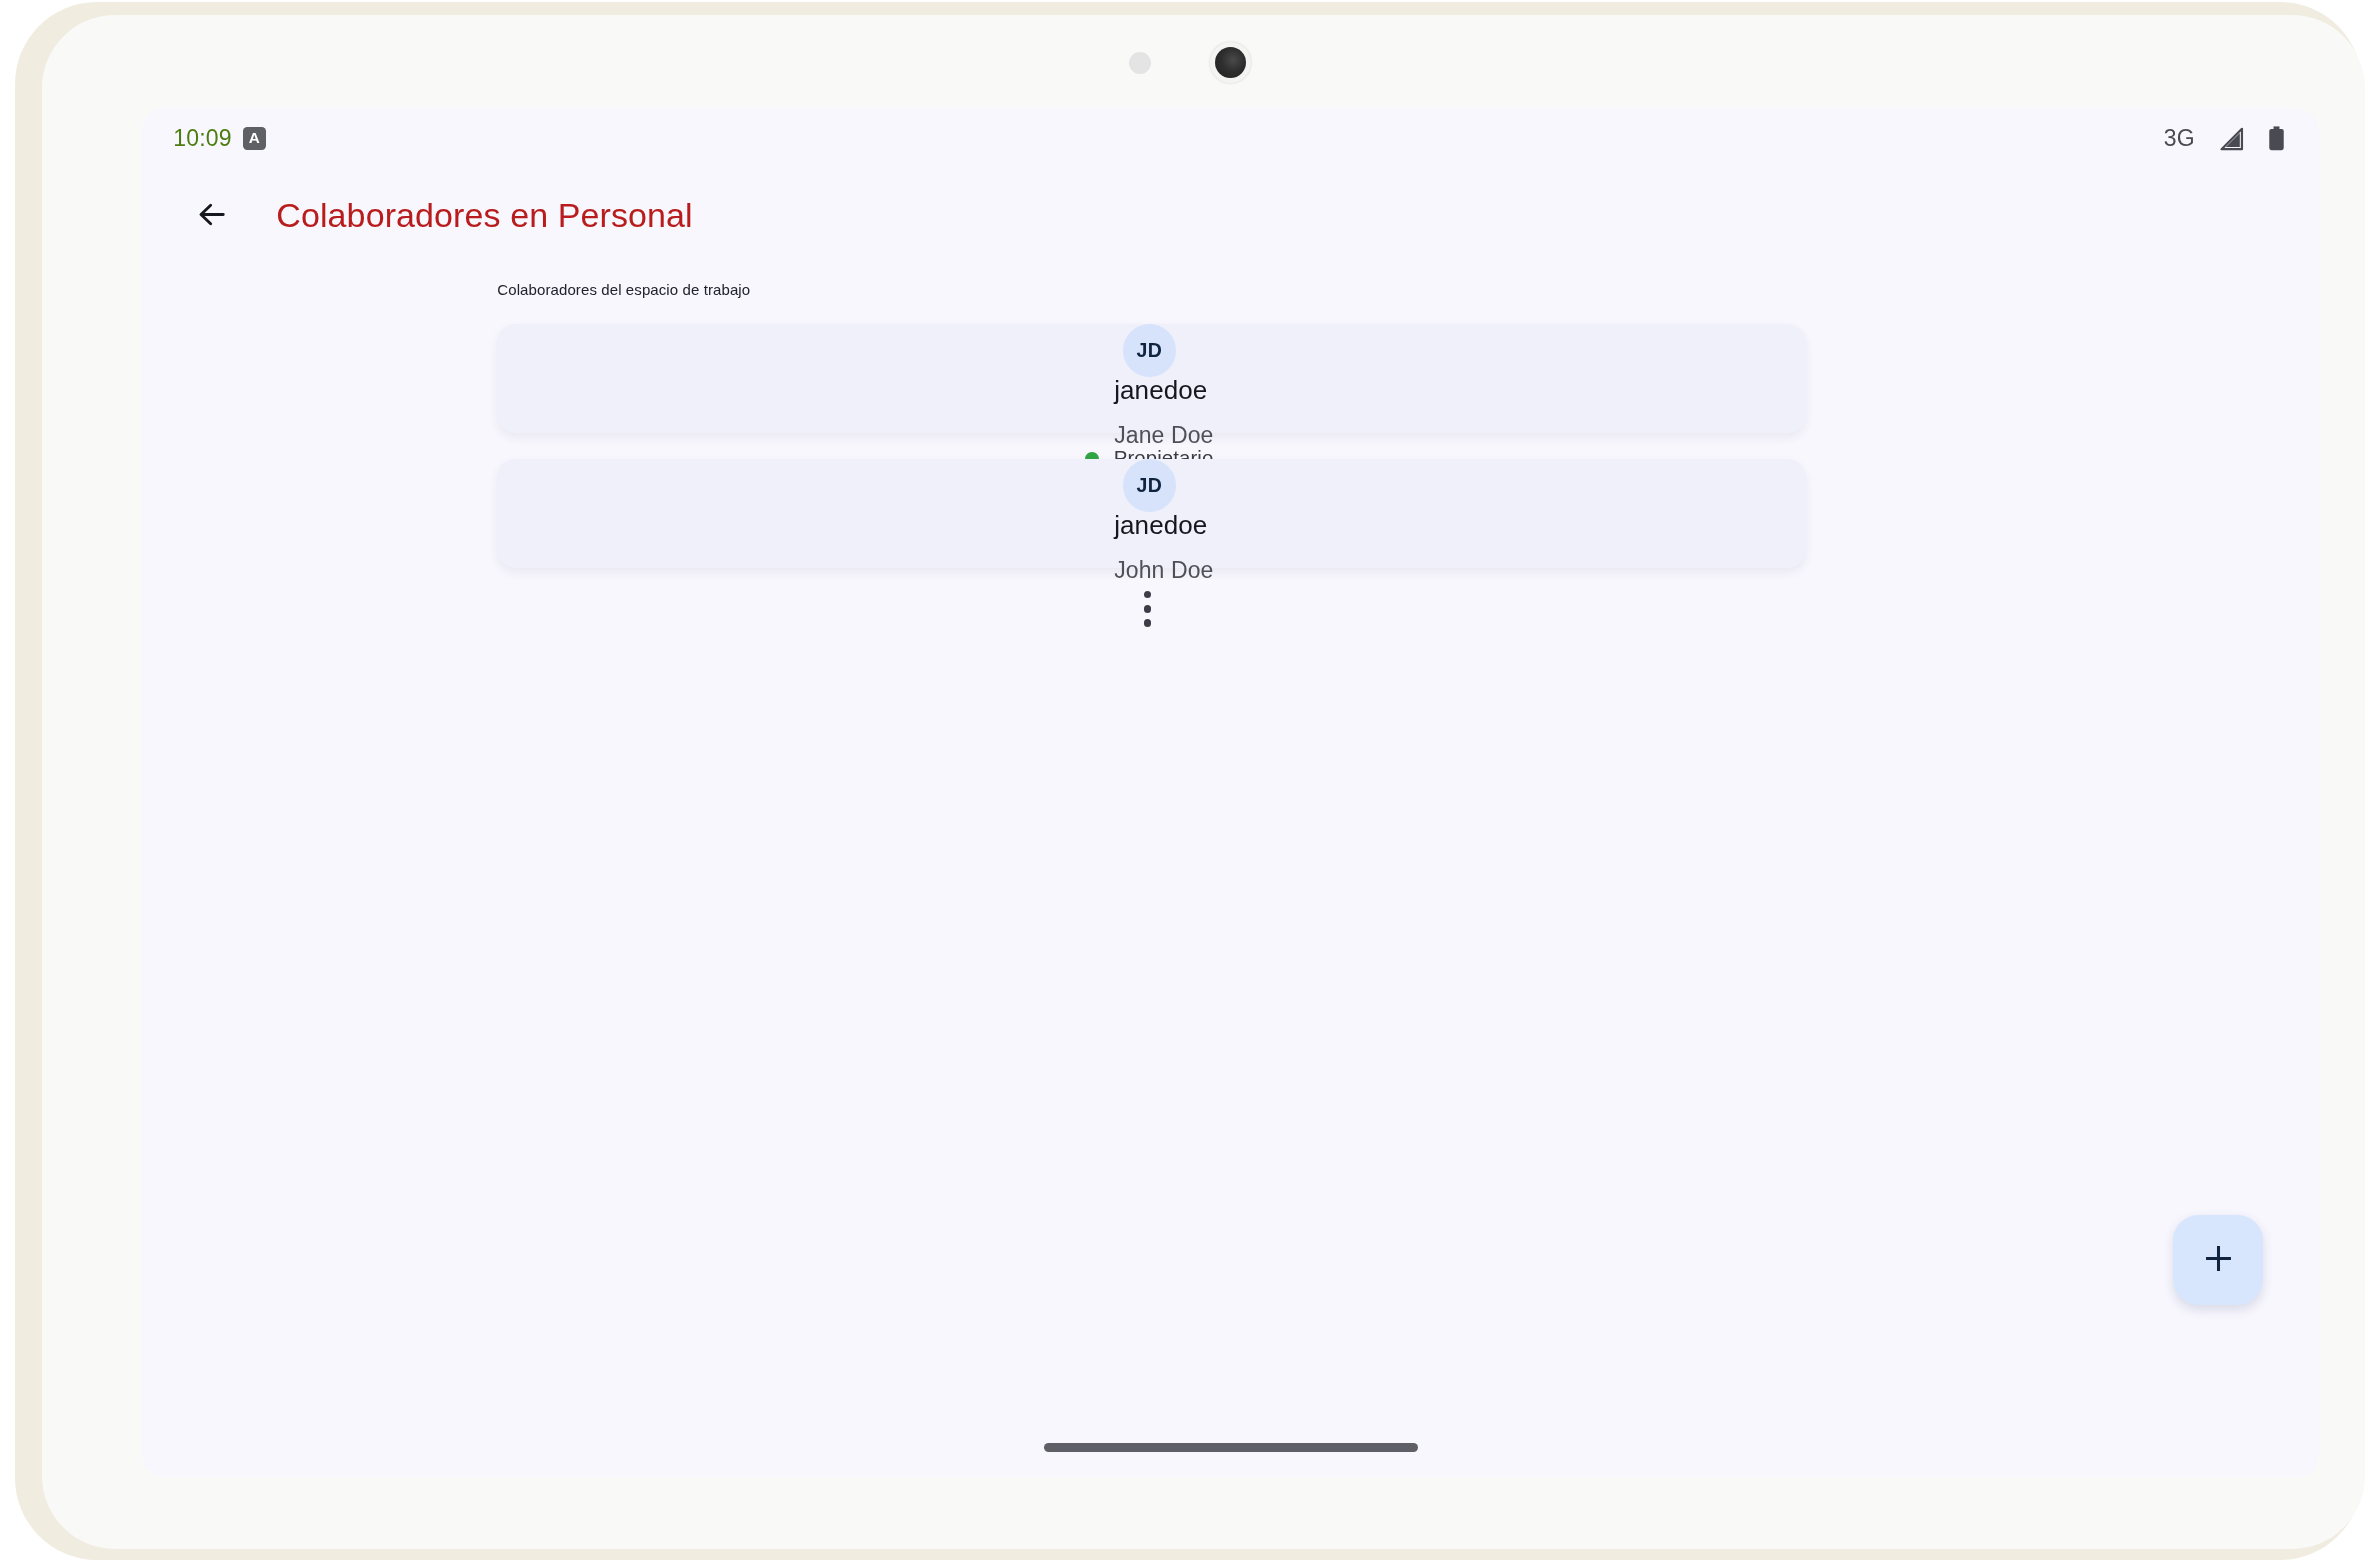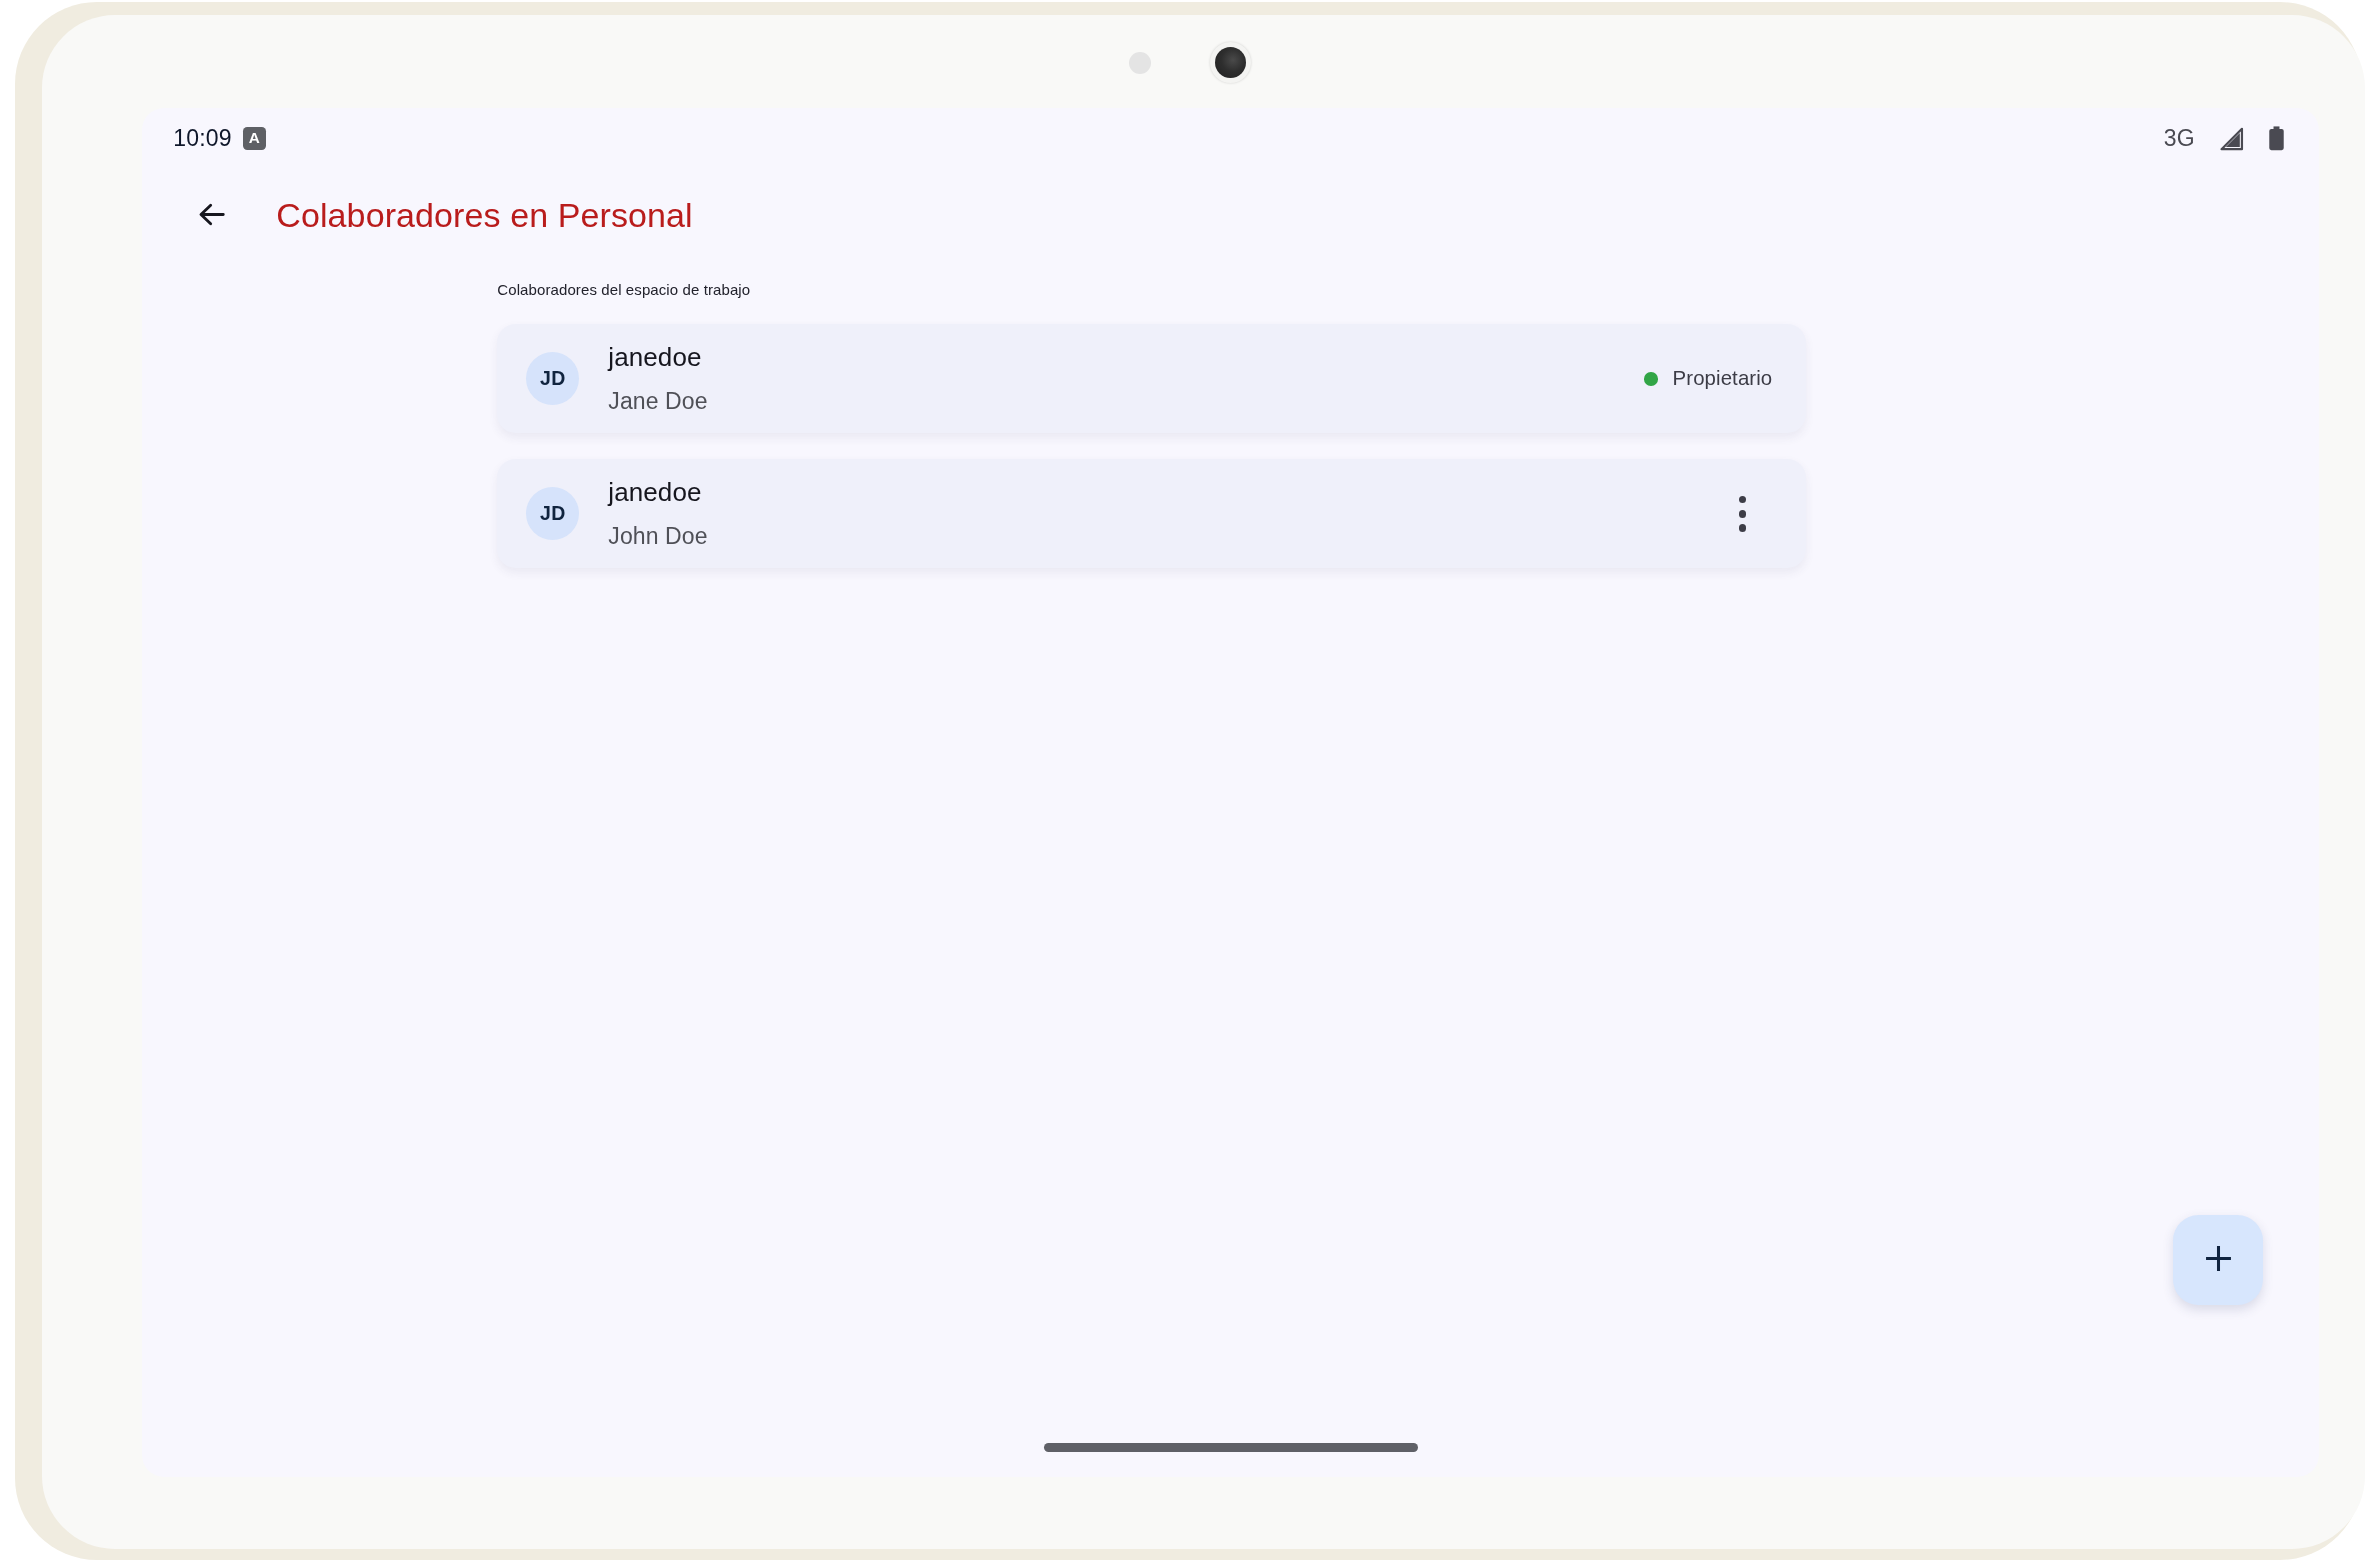--- a/index.html
+++ b/index.html
@@ -94,21 +94,21 @@
     padding: 0 34px 0 31px;
     box-sizing: border-box;
   }
   .status-left {
     display: flex;
     align-items: center;
     gap: 11px;
   }
   .status-clock {
     font-size: 23px;
-    color: #0f172a;
+    color: #4d7c0f;
     letter-spacing: 0.2px;
   }
   .badge-a {
     width: 23px;
     height: 23px;
     border-radius: 4.2px;
     background: #5e6065;
     color: #ffffff;
     font-size: 15.3px;
     font-weight: bold;
@@ -189,20 +189,21 @@
     position: relative;
     background: #eff0fa;
     border-radius: 18.7px;
     height: 109px;
     display: flex;
     align-items: center;
     padding: 0 34px 0 29px;
     box-sizing: border-box;
     box-shadow: 0 4.2px 9.3px rgba(60,60,100,0.07);
     cursor: pointer;
+    flex-direction: column;
   }
   .member-card + .member-card { margin-top: 26px; }
 
   .avatar {
     width: 53px;
     height: 53px;
     border-radius: 50%;
     background: #d6e3fb;
     color: #10243f;
     font-size: 19.5px;

